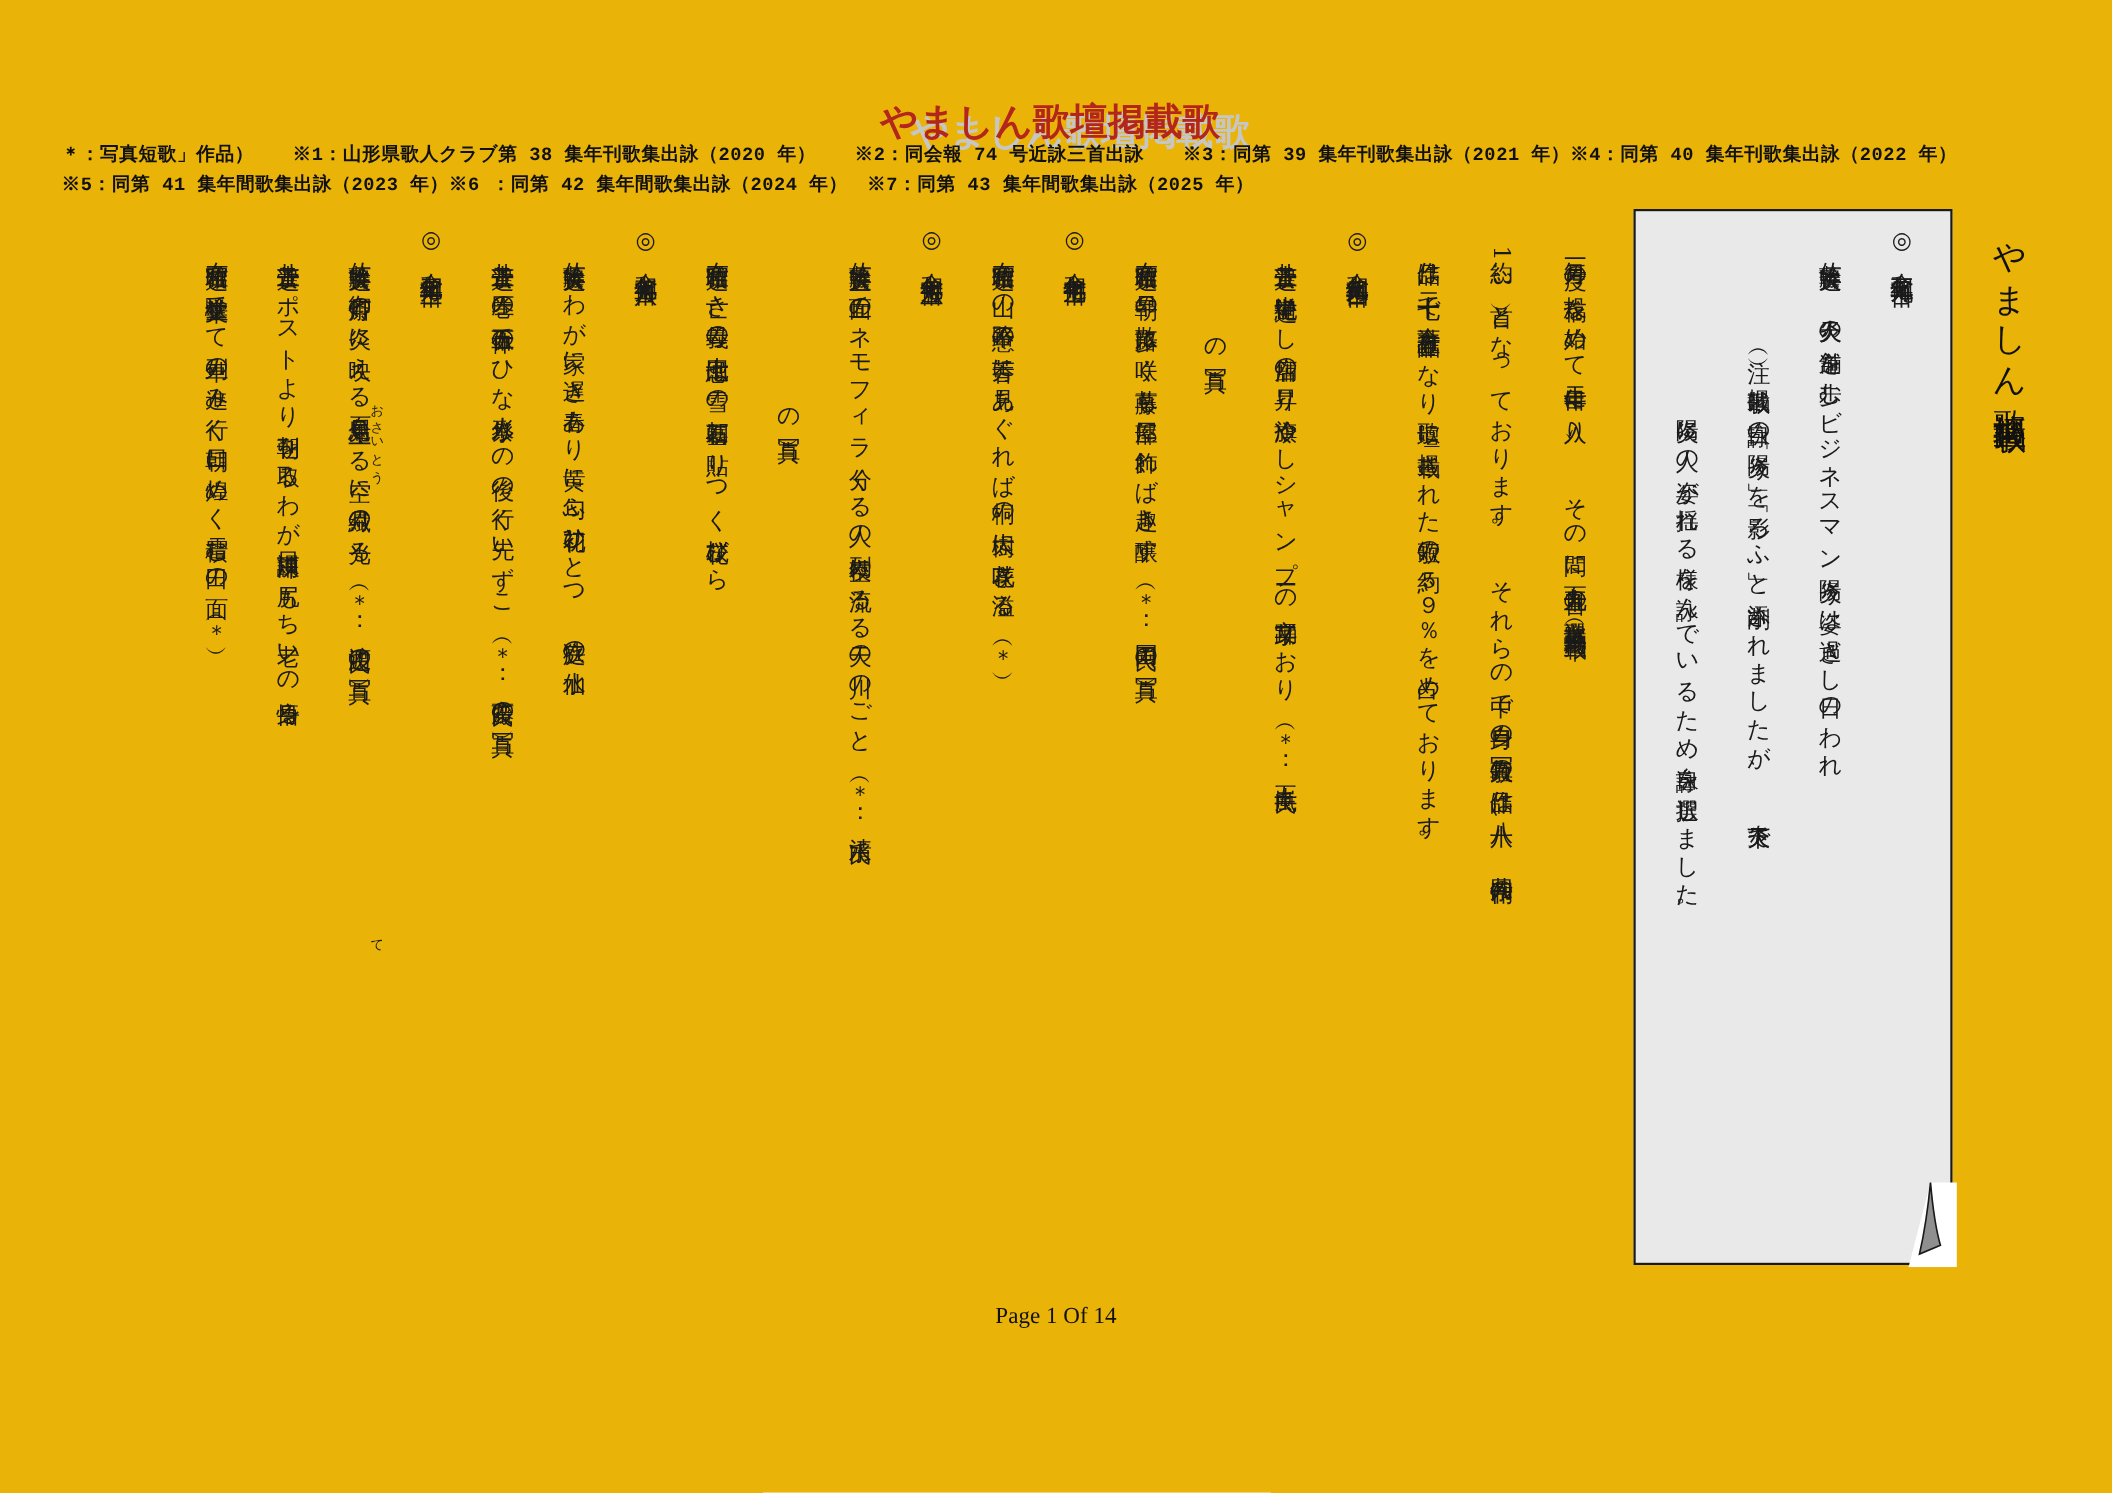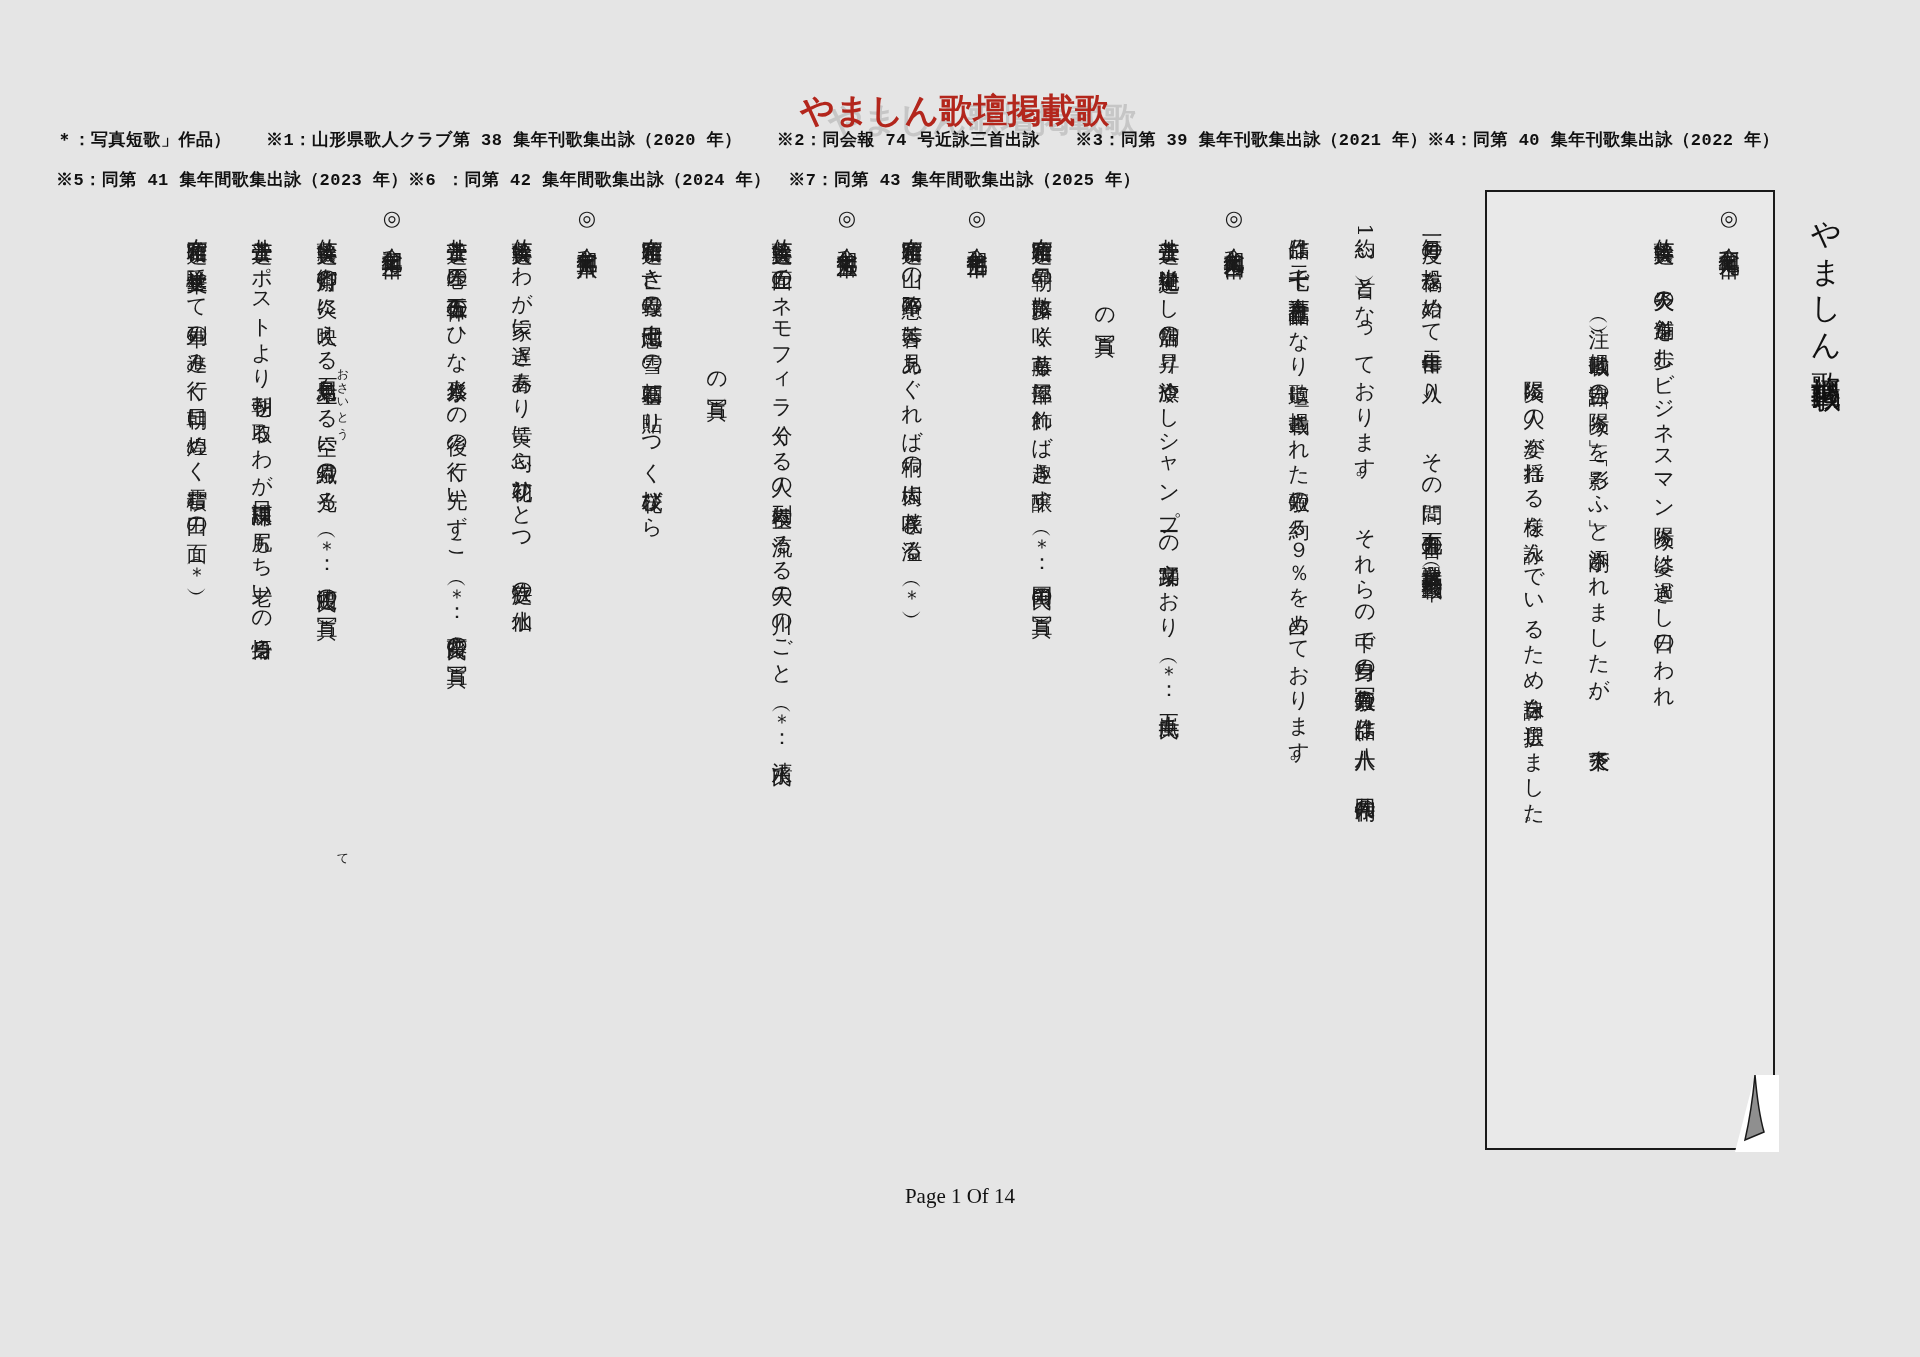--- a/index.html
+++ b/index.html
@@ -1,33 +1,33 @@
 <!DOCTYPE html>
 <html><head>
 <meta charset="utf-8">
 <style>
   html,body{margin:0;padding:0;background:#ffffff;}
   #canvas{
-    position:relative;width:1920px;height:1357px;background:#e5e5e5;overflow:hidden;
+    position:relative;width:1920px;height:1357px;background:#eab308;overflow:hidden;
     font-family:"DejaVu Serif","Liberation Serif",serif;color:#1a1a1a;
   }
   
   #main-title{
     position:absolute;left:800px;top:88px;
     font-size:34px;font-weight:bold;letter-spacing:0px;
     color:#b3261c;text-shadow:28px 9px 0 #c6c6c6;
     white-space:nowrap;
   }
   
   .legend{
     position:absolute;left:56px;white-space:nowrap;
     font-size:17px;font-weight:bold;letter-spacing:0.5px;color:#111;font-family:Liberation Mono, monospace;
   }
   #legend-1{top:128px;}
-  #legend-2{top:168px;}
+  #legend-2{top:156px;}
   
   .vcol{
     position:absolute;
     writing-mode:vertical-rl;text-orientation:mixed;
     font-size:21px;letter-spacing:1.5px;line-height:27px;
     white-space:nowrap;color:#1a1a1a;
   }
   
   #side-title{
     position:absolute;left:1808px;top:200px;

